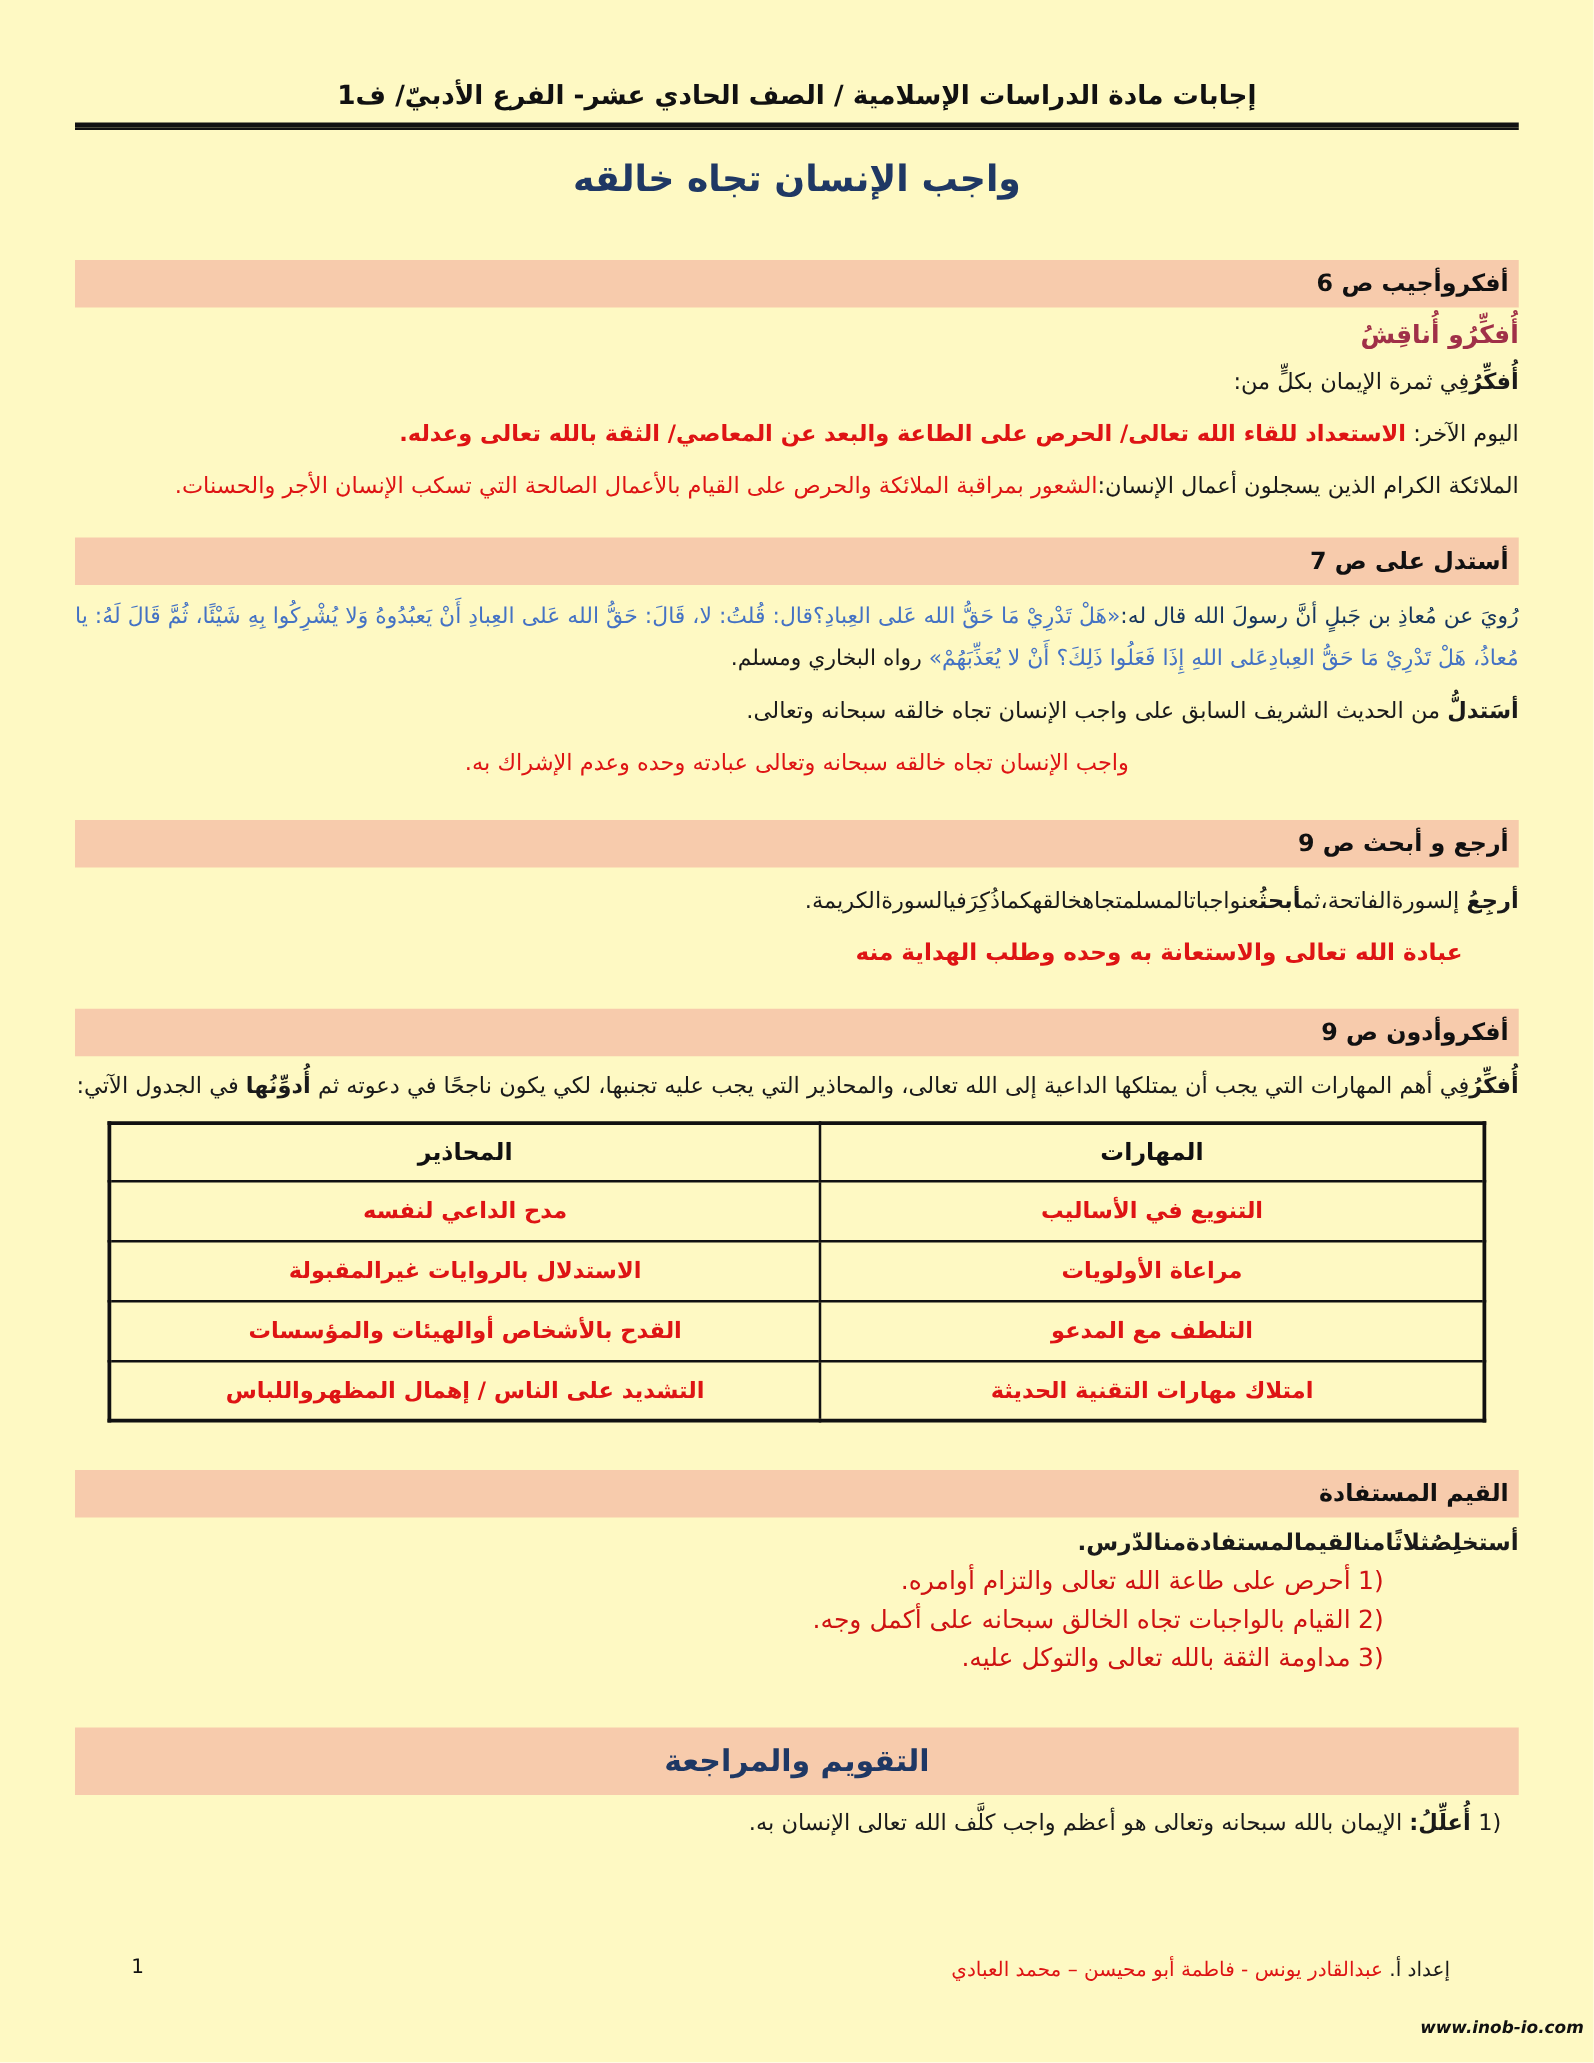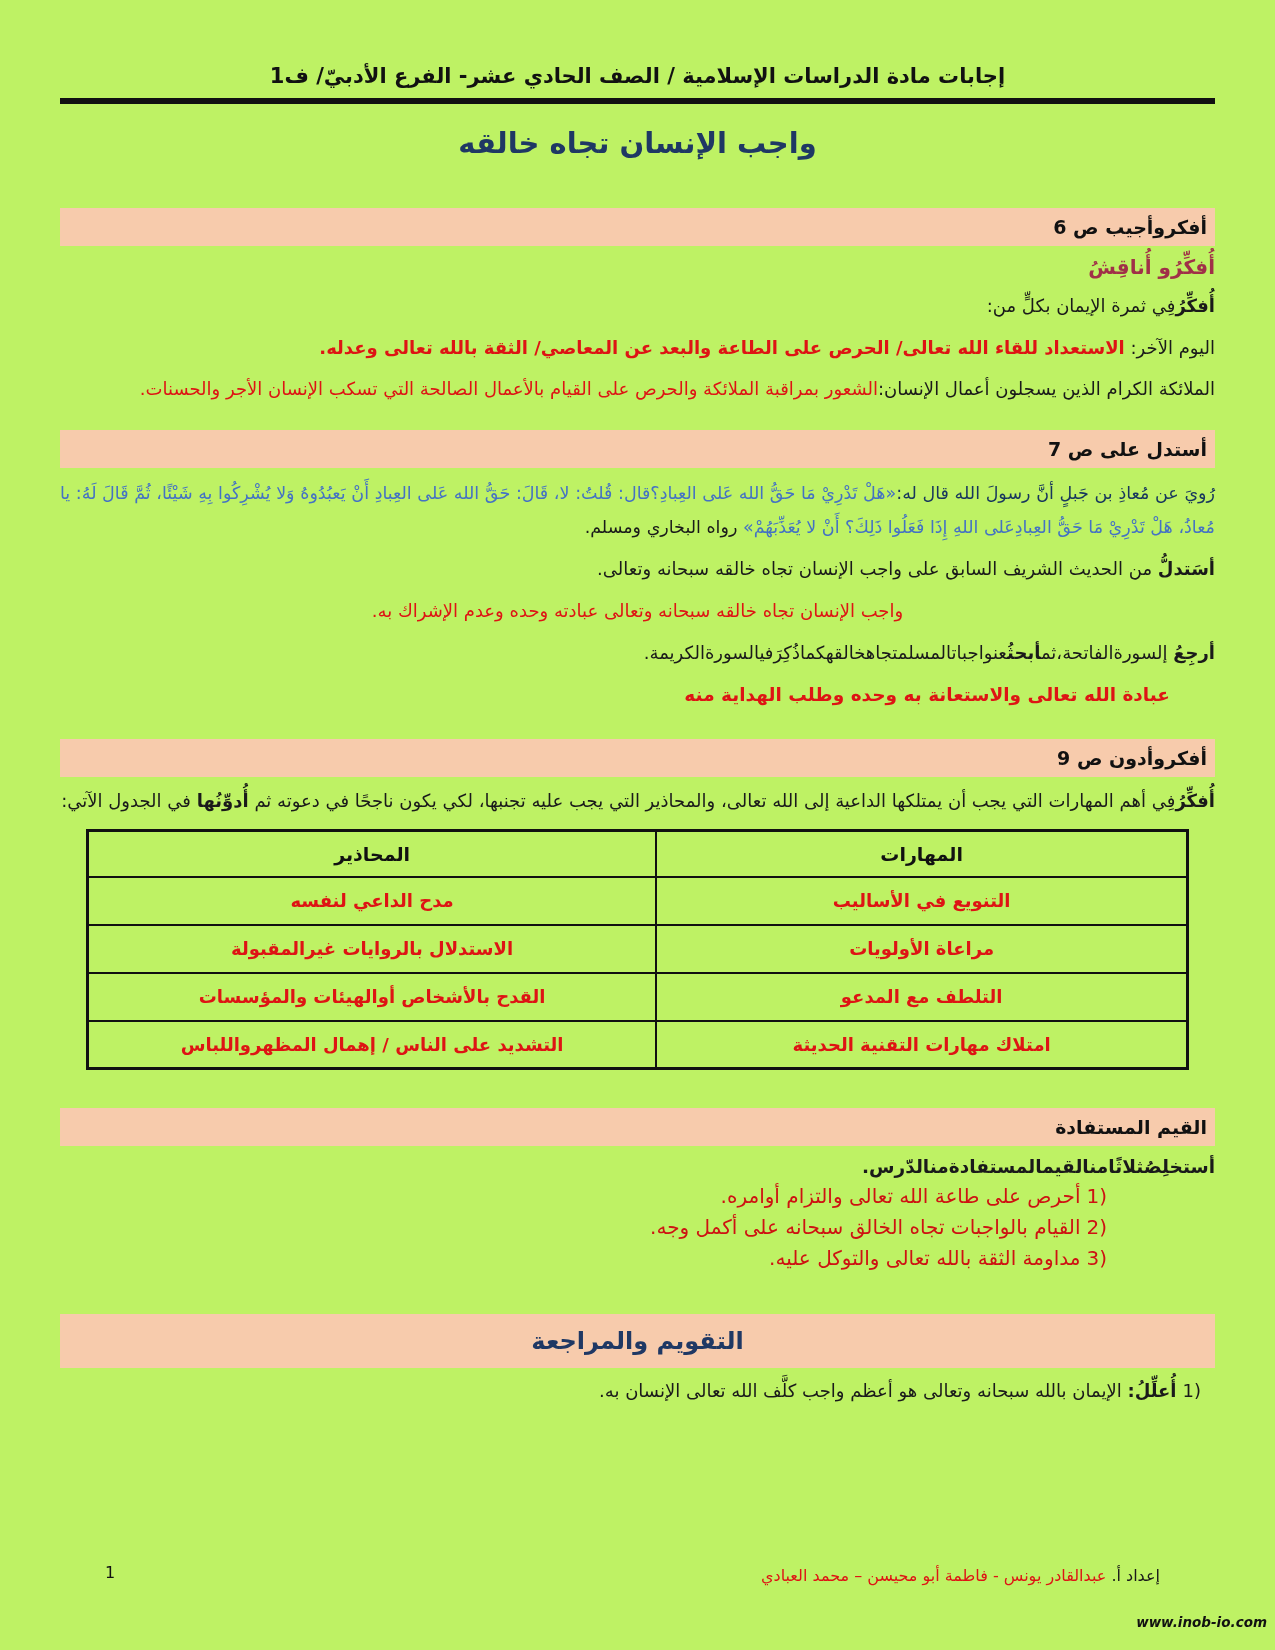--- a/index.html
+++ b/index.html
@@ -1,20 +1,20 @@
 <!DOCTYPE html>
 <html lang="ar" dir="rtl"><head>
 <meta charset="utf-8">
 <style>
   * { margin:0; padding:0; box-sizing:border-box; }
   html,body { background:#ffffff; }
   .page {
     position:relative;
     width:1275px; height:1650px;
-    background:#bef264;
+    background:#fef9c3;
     overflow:hidden;
     direction:rtl;
     font-family:"DejaVu Sans", sans-serif;
     color:#1a1a1a;
     margin-left:12px;
   }
   .content { position:absolute; top:0; right:60px; width:1155px; }
 
   .doc-header {
     margin-top:64px;
@@ -163,20 +163,23 @@
       <span>أستدل على ص 7</span>
     </div>
     <div class="hadith">
       <span>رُويَ عن مُعاذِ بن جَبلٍ أنَّ رسولَ الله قال له:</span><span class="quote">«هَلْ تَدْرِيْ مَا حَقُّ الله عَلى العِبادِ؟قال: قُلتُ: لا، قَالَ: حَقُّ الله عَلى العِبادِ أَنْ يَعبُدُوهُ وَلا يُشْرِكُوا بِهِ شَيْئًا، ثُمَّ قَالَ لَهُ: يا مُعاذُ، هَلْ تَدْرِيْ مَا حَقُّ العِبادِعَلى اللهِ إِذَا فَعَلُوا ذَلِكَ؟ أَنْ لا يُعَذِّبَهُمْ»</span><span class="source"> رواه البخاري ومسلم.</span>
     </div>
     <div class="line" style="margin-top:10px">
       <span class="b">أسَتدلُّ</span><span> من الحديث الشريف السابق على واجب الإنسان تجاه خالقه سبحانه وتعالى.</span>
     </div>
     <div class="line red answer-center">واجب الإنسان تجاه خالقه سبحانه وتعالى عبادته وحده وعدم الإشراك به.</div>
 
+    <div class="bar" style="margin-top:30px">
+      <span>أرجع و أبحث ص 9</span>
+    </div>
     <div class="line">
       <span class="b">أرجِعُ</span><span> إلسورةالفاتحة،ثم</span><span class="b">أبحثُ</span><span>عنواجباتالمسلمتجاهخالقهكماذُكِرَفيالسورةالكريمة.</span>
     </div>
     <div class="line red-bold answer-indent">عبادة الله تعالى والاستعانة به وحده وطلب الهداية منه</div>
 
     <div class="bar" style="margin-top:28px">
       <span>أفكروأدون ص 9</span>
     </div>
     <div class="line just" style="margin-top:9px; line-height:1.7">
       <span class="b">أُفكِّرُ</span><span>فِي أهم المهارات التي يجب أن يمتلكها الداعية إلى الله تعالى، والمحاذير التي يجب عليه تجنبها، لكي يكون ناجحًا في دعوته ثم </span><span class="b">أُدوِّنُها</span><span> في الجدول الآتي:</span>

